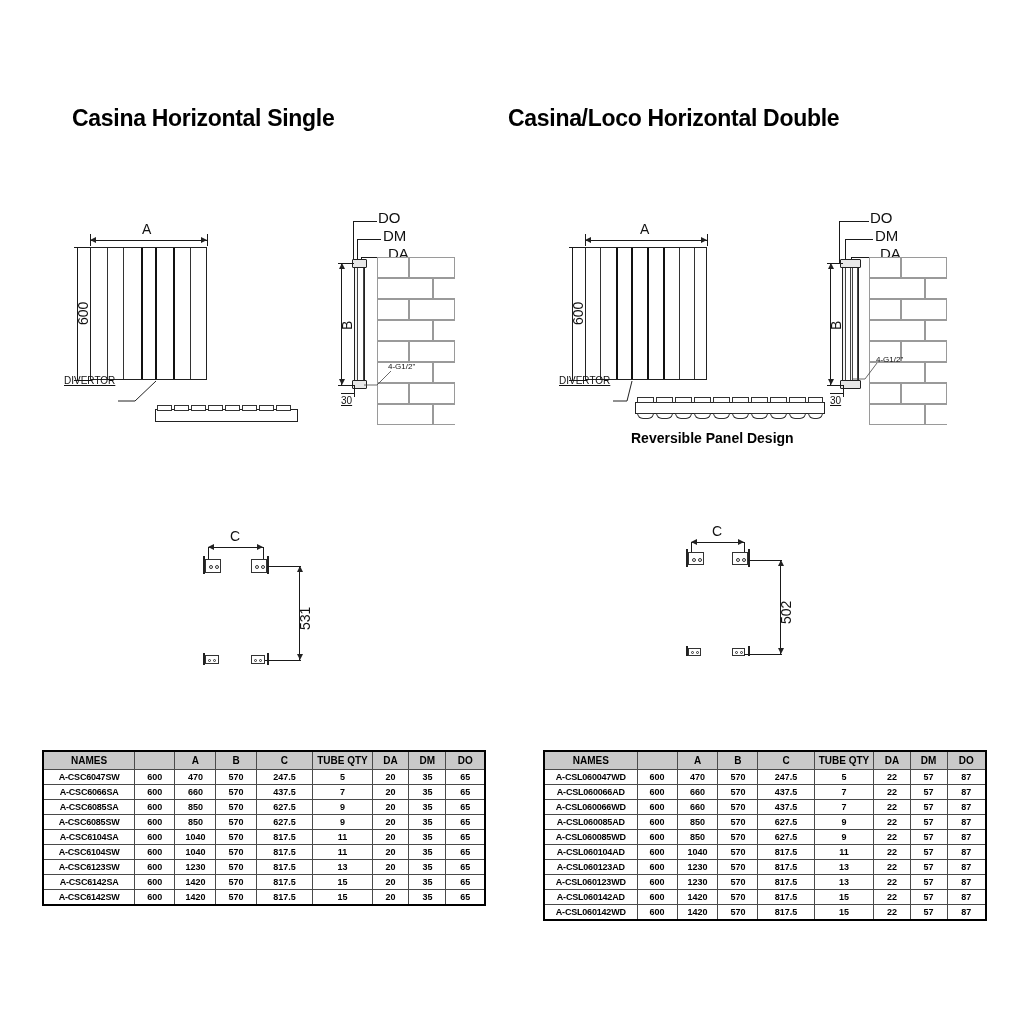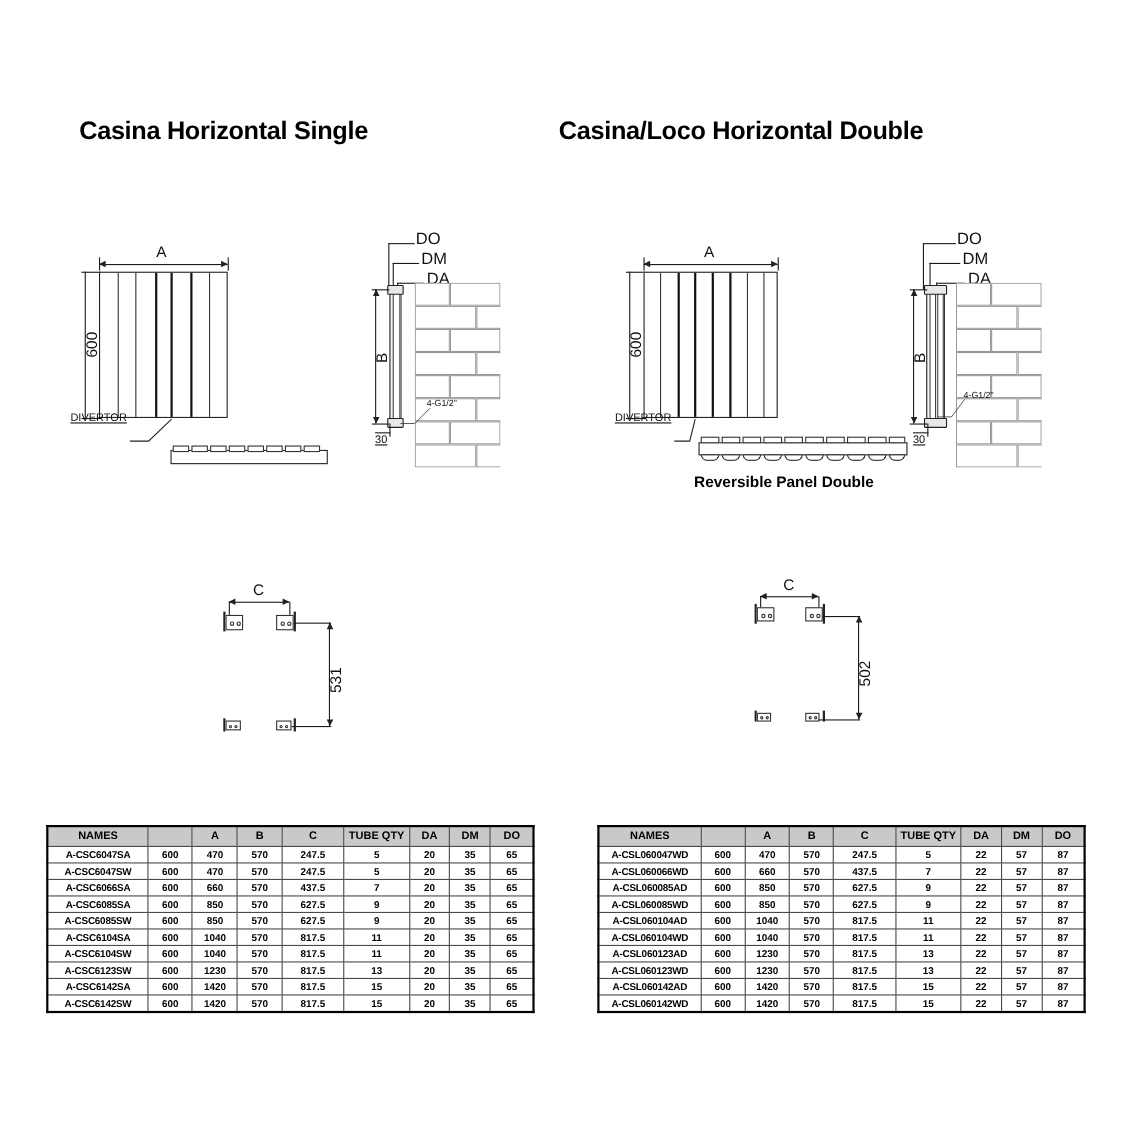--- a/index.html
+++ b/index.html
@@ -383,21 +383,21 @@
     <div class="profile-tab" style="left:21px;  top:17px; width:17px; height:6px; border-radius:0 0 7px 7px;"></div>
     <div class="profile-tab" style="left:40px;  top:17px; width:17px; height:6px; border-radius:0 0 7px 7px;"></div>
     <div class="profile-tab" style="left:59px;  top:17px; width:17px; height:6px; border-radius:0 0 7px 7px;"></div>
     <div class="profile-tab" style="left:78px;  top:17px; width:17px; height:6px; border-radius:0 0 7px 7px;"></div>
     <div class="profile-tab" style="left:97px;  top:17px; width:17px; height:6px; border-radius:0 0 7px 7px;"></div>
     <div class="profile-tab" style="left:116px; top:17px; width:17px; height:6px; border-radius:0 0 7px 7px;"></div>
     <div class="profile-tab" style="left:135px; top:17px; width:17px; height:6px; border-radius:0 0 7px 7px;"></div>
     <div class="profile-tab" style="left:154px; top:17px; width:17px; height:6px; border-radius:0 0 7px 7px;"></div>
     <div class="profile-tab" style="left:173px; top:17px; width:15px; height:6px; border-radius:0 0 7px 7px;"></div>
   </div>
-  <div class="caption" style="left:631px; top:430px;">Reversible Panel Double</div>
+  <div class="caption" style="left:631px; top:430px;">Reversible Panel Design</div>
 
   <div class="dwg" id="double-side-view" style="left:825px; top:205px; width:160px; height:220px;">
 
     <div class="dimtxt" style="left:45px; top:4px; font-size:15px;">DO</div>
     <div class="dimtxt" style="left:50px; top:22px; font-size:15px;">DM</div>
     <div class="dimtxt" style="left:55px; top:40px; font-size:15px;">DA</div>
 
     <div class="ln hln" style="left:14px; top:16px; width:30px;"></div>
     <div class="ln hln" style="left:20px; top:34px; width:28px;"></div>
     <div class="ln hln" style="left:26px; top:52px; width:26px;"></div>
@@ -494,31 +494,20 @@
         <th class="col-b">B</th>
         <th class="col-c">C</th>
         <th class="col-q">TUBE QTY</th>
         <th class="col-da">DA</th>
         <th class="col-dm">DM</th>
         <th class="col-do">DO</th>
       </tr>
     </thead>
     <tbody id="tbody-single">
         <tr>
-          <td class="col-names name-cell">A-CSC6047SA</td>
-          <td class="col-h">600</td>
-          <td class="col-a">470</td>
-          <td class="col-b">570</td>
-          <td class="col-c">247.5</td>
-          <td class="col-q">5</td>
-          <td class="col-da">20</td>
-          <td class="col-dm">35</td>
-          <td class="col-do">65</td>
-        </tr>
-        <tr>
           <td class="col-names name-cell">A-CSC6047SW</td>
           <td class="col-h">600</td>
           <td class="col-a">470</td>
           <td class="col-b">570</td>
           <td class="col-c">247.5</td>
           <td class="col-q">5</td>
           <td class="col-da">20</td>
           <td class="col-dm">35</td>
           <td class="col-do">65</td>
         </tr>
@@ -633,31 +622,42 @@
           <td class="col-h">600</td>
           <td class="col-a">470</td>
           <td class="col-b">570</td>
           <td class="col-c">247.5</td>
           <td class="col-q">5</td>
           <td class="col-da">22</td>
           <td class="col-dm">57</td>
           <td class="col-do">87</td>
         </tr>
         <tr>
-          <td class="col-names name-cell">A-CSL060066WD</td>
+          <td class="col-names name-cell">A-CSL060066AD</td>
           <td class="col-h">600</td>
           <td class="col-a">660</td>
           <td class="col-b">570</td>
           <td class="col-c">437.5</td>
           <td class="col-q">7</td>
           <td class="col-da">22</td>
           <td class="col-dm">57</td>
           <td class="col-do">87</td>
         </tr>
         <tr>
+          <td class="col-names name-cell">A-CSL060066WD</td>
+          <td class="col-h">600</td>
+          <td class="col-a">660</td>
+          <td class="col-b">570</td>
+          <td class="col-c">437.5</td>
+          <td class="col-q">7</td>
+          <td class="col-da">22</td>
+          <td class="col-dm">57</td>
+          <td class="col-do">87</td>
+        </tr>
+        <tr>
           <td class="col-names name-cell">A-CSL060085AD</td>
           <td class="col-h">600</td>
           <td class="col-a">850</td>
           <td class="col-b">570</td>
           <td class="col-c">627.5</td>
           <td class="col-q">9</td>
           <td class="col-da">22</td>
           <td class="col-dm">57</td>
           <td class="col-do">87</td>
         </tr>
@@ -677,31 +677,20 @@
           <td class="col-h">600</td>
           <td class="col-a">1040</td>
           <td class="col-b">570</td>
           <td class="col-c">817.5</td>
           <td class="col-q">11</td>
           <td class="col-da">22</td>
           <td class="col-dm">57</td>
           <td class="col-do">87</td>
         </tr>
         <tr>
-          <td class="col-names name-cell">A-CSL060104WD</td>
-          <td class="col-h">600</td>
-          <td class="col-a">1040</td>
-          <td class="col-b">570</td>
-          <td class="col-c">817.5</td>
-          <td class="col-q">11</td>
-          <td class="col-da">22</td>
-          <td class="col-dm">57</td>
-          <td class="col-do">87</td>
-        </tr>
-        <tr>
           <td class="col-names name-cell">A-CSL060123AD</td>
           <td class="col-h">600</td>
           <td class="col-a">1230</td>
           <td class="col-b">570</td>
           <td class="col-c">817.5</td>
           <td class="col-q">13</td>
           <td class="col-da">22</td>
           <td class="col-dm">57</td>
           <td class="col-do">87</td>
         </tr>

